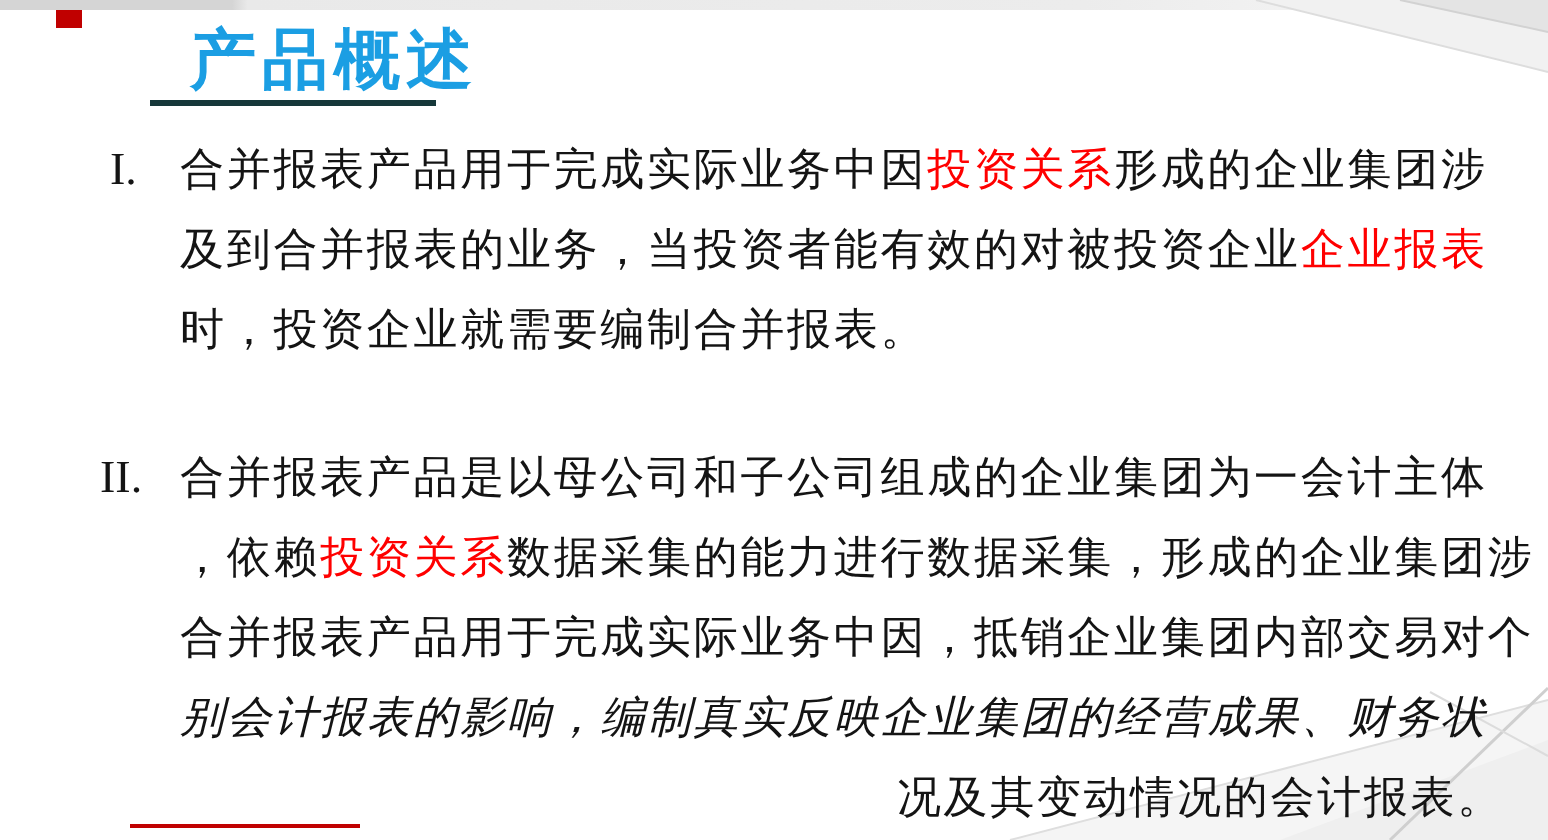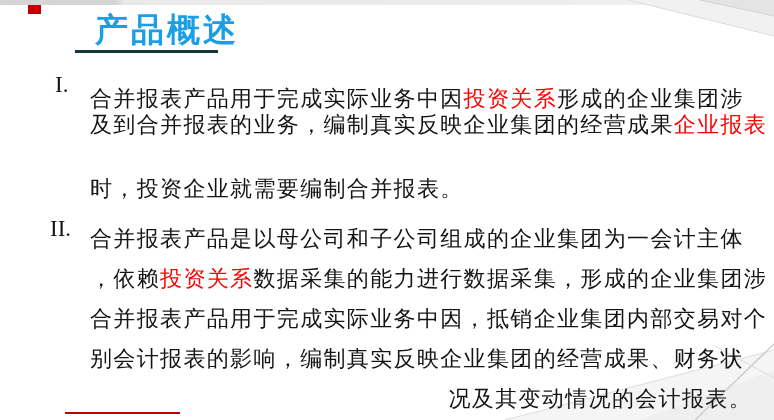--- a/index.html
+++ b/index.html
@@ -74,24 +74,24 @@
   <polygon points="640,420 774,370 774,420" fill="#efefef"></polygon>
   <line x1="505" y1="420" x2="774" y2="350" stroke="#dedede" stroke-width="1"></line>
   <line x1="695" y1="420" x2="774" y2="344" stroke="#cfcfcf" stroke-width="1.5"></line>
   <line x1="715" y1="346" x2="774" y2="378" stroke="#dcdcdc" stroke-width="1"></line>
 </svg>
 
 <div class="slide-title">产品概述</div>
 <div class="title-underline"></div>
 
 <div class="marker" style="left:55px;top:65px;">I.</div>
-<div class="tline" style="top:65px;margin-top:14px;"><span>合并报表产品用于完成实际业务中因</span><span class="red">投资关系</span><span>形成的企业集团涉</span></div>
-<div class="tline" style="top:105px;"><span>及到合并报表的业务，编制真实反映企业集团的经营成果</span><span class="red">企业报表</span></div>
-<div class="tline" style="top:145px;margin-top:24px;"><span>时，投资企业就需要编制合并报表。</span></div>
+<div class="tline" style="top:65px;"><span>合并报表产品用于完成实际业务中因</span><span class="red">投资关系</span><span>形成的企业集团涉</span></div>
+<div class="tline" style="top:105px;"><span>及到合并报表的业务，当投资者能有效的对被投资企业</span><span class="red">企业报表</span></div>
+<div class="tline" style="top:145px;"><span>时，投资企业就需要编制合并报表。</span></div>
 
-<div class="marker" style="left:50px;top:209px;">II.</div>
+<div class="marker" style="left:50px;top:219px;">II.</div>
 <div class="tline" style="top:219px;"><span>合并报表产品是以母公司和子公司组成的企业集团为一会计主体</span></div>
 <div class="tline" style="top:259px;"><span>，依赖</span><span class="red">投资关系</span><span>数据采集的能力进行数据采集，形成的企业集团涉</span></div>
 <div class="tline" style="top:299px;"><span>合并报表产品用于完成实际业务中因，抵销企业集团内部交易对个</span></div>
-<div class="tline" style="top:339px;"><span>别会计报表的影响，编制真实反映企业集团的经营成果、财务状</span></div>
+<div class="tline" style="top:339px;font-style:italic;"><span>别会计报表的影响，编制真实反映企业集团的经营成果、财务状</span></div>
 <div class="tline" style="top:379px;text-align:right;"><span>况及其变动情况的会计报表。</span></div>
 
 <div class="red-footer-line"></div>
 
 </body></html>

